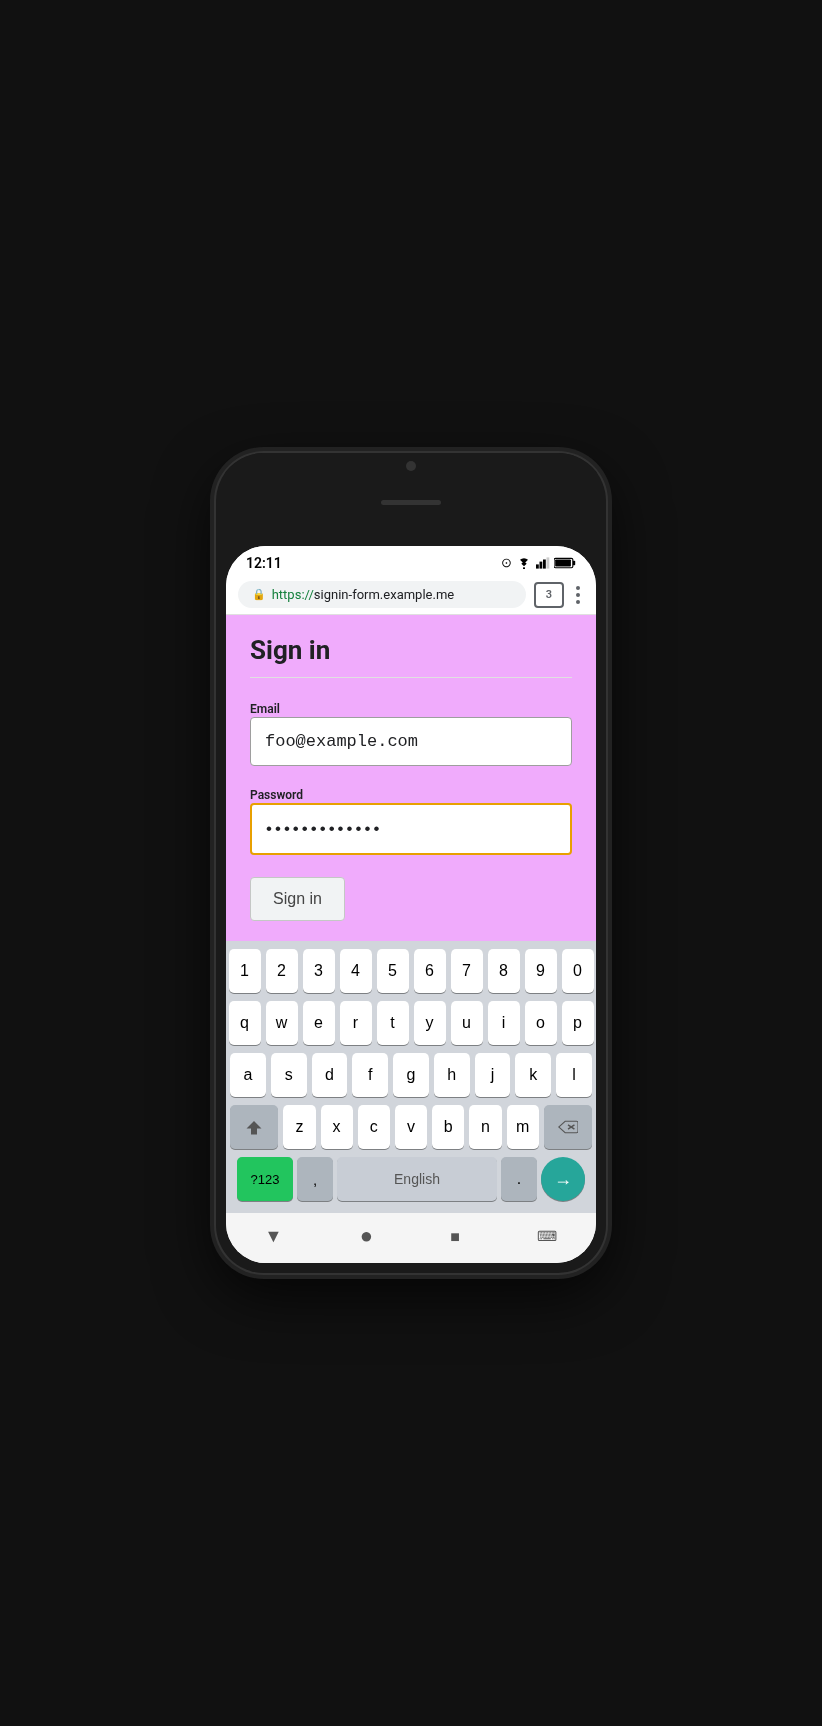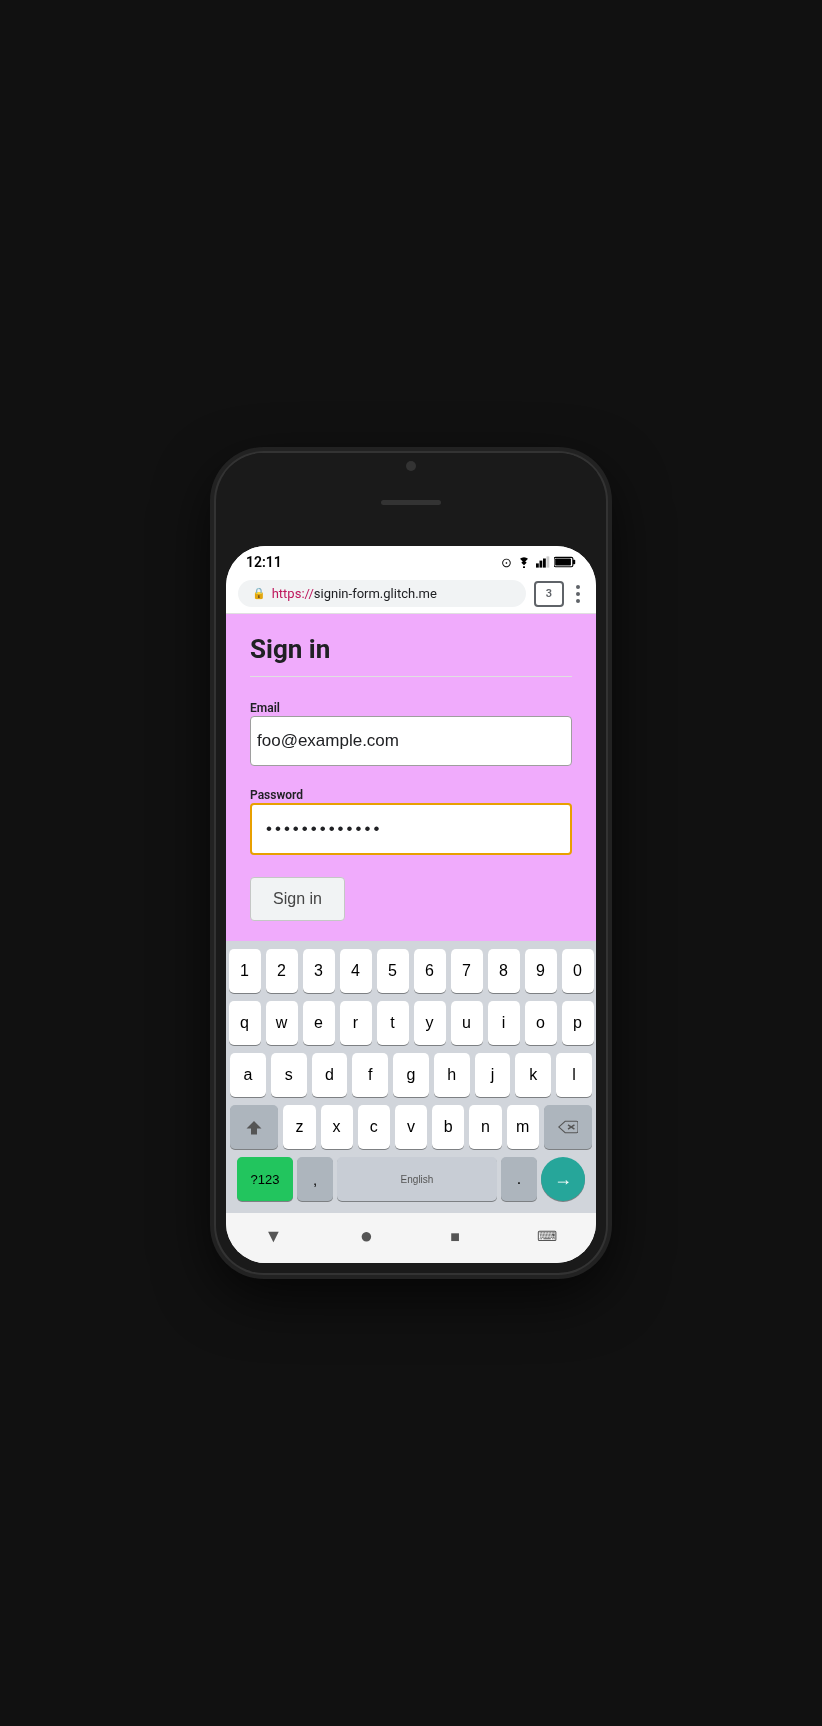--- a/index.html
+++ b/index.html
@@ -94,21 +94,21 @@
       color: #1a7f37;
       font-size: 11px;
     }
 
     .url-text {
       font-size: 13px;
       color: #202124;
     }
 
     .url-text .https {
-      color: #be185d;
+      color: #15803d;
     }
 
     .tab-button {
       width: 30px;
       height: 26px;
       border: 2px solid #5f6368;
       border-radius: 4px;
       display: flex;
       align-items: center;
       justify-content: center;
@@ -157,26 +157,27 @@
       font-size: 12px;
       font-weight: 600;
       color: #202124;
       margin-bottom: 8px;
     }
 
     .text-input {
       width: 100%;
       border: 1px solid #9e9e9e;
       border-radius: 4px;
-      padding: 14px 6px;
+      padding: 14px 14px;
       font-size: 17px;
       color: #202124;
       outline: none;
       margin-bottom: 18px;
       background: #fff;
+      font-family: Liberation Mono, monospace;
     }
 
     .password-input {
       width: 100%;
       border: 2px solid #e8a000;
       border-radius: 4px;
       padding: 14px 14px;
       font-size: 17px;
       color: #202124;
       outline: none;
@@ -248,21 +249,21 @@
     .key-comma {
       background: #adb5bd;
       font-size: 15px;
       flex: 0.8;
       max-width: 36px;
     }
 
     .key-space {
       background: #c8cdd5;
       flex: 4;
-      font-size: 10px;
+      font-size: 14px;
       color: #555;
       max-width: 160px;
     }
 
     .key-period {
       background: #adb5bd;
       flex: 0.8;
       max-width: 36px;
     }
 
@@ -353,21 +354,21 @@
           <rect x="24" y="4" width="3" height="6" rx="1" fill="#000"></rect>
           <rect x="1.5" y="2.5" width="20" height="9" rx="1" fill="#000"></rect>
         </svg>
       </div>
     </div>
 
     <div class="address-bar">
       <div class="url-container">
         <span class="lock-icon">🔒</span>
         <span class="url-text">
-          <span class="https">https://</span><span>signin-form.glitch.me</span>
+          <span class="https">https://</span><span>signin-form.example.me</span>
         </span>
       </div>
       <div class="tab-button">3</div>
       <div class="menu-dots">
         <div class="menu-dot"></div>
         <div class="menu-dot"></div>
         <div class="menu-dot"></div>
       </div>
     </div>
 

